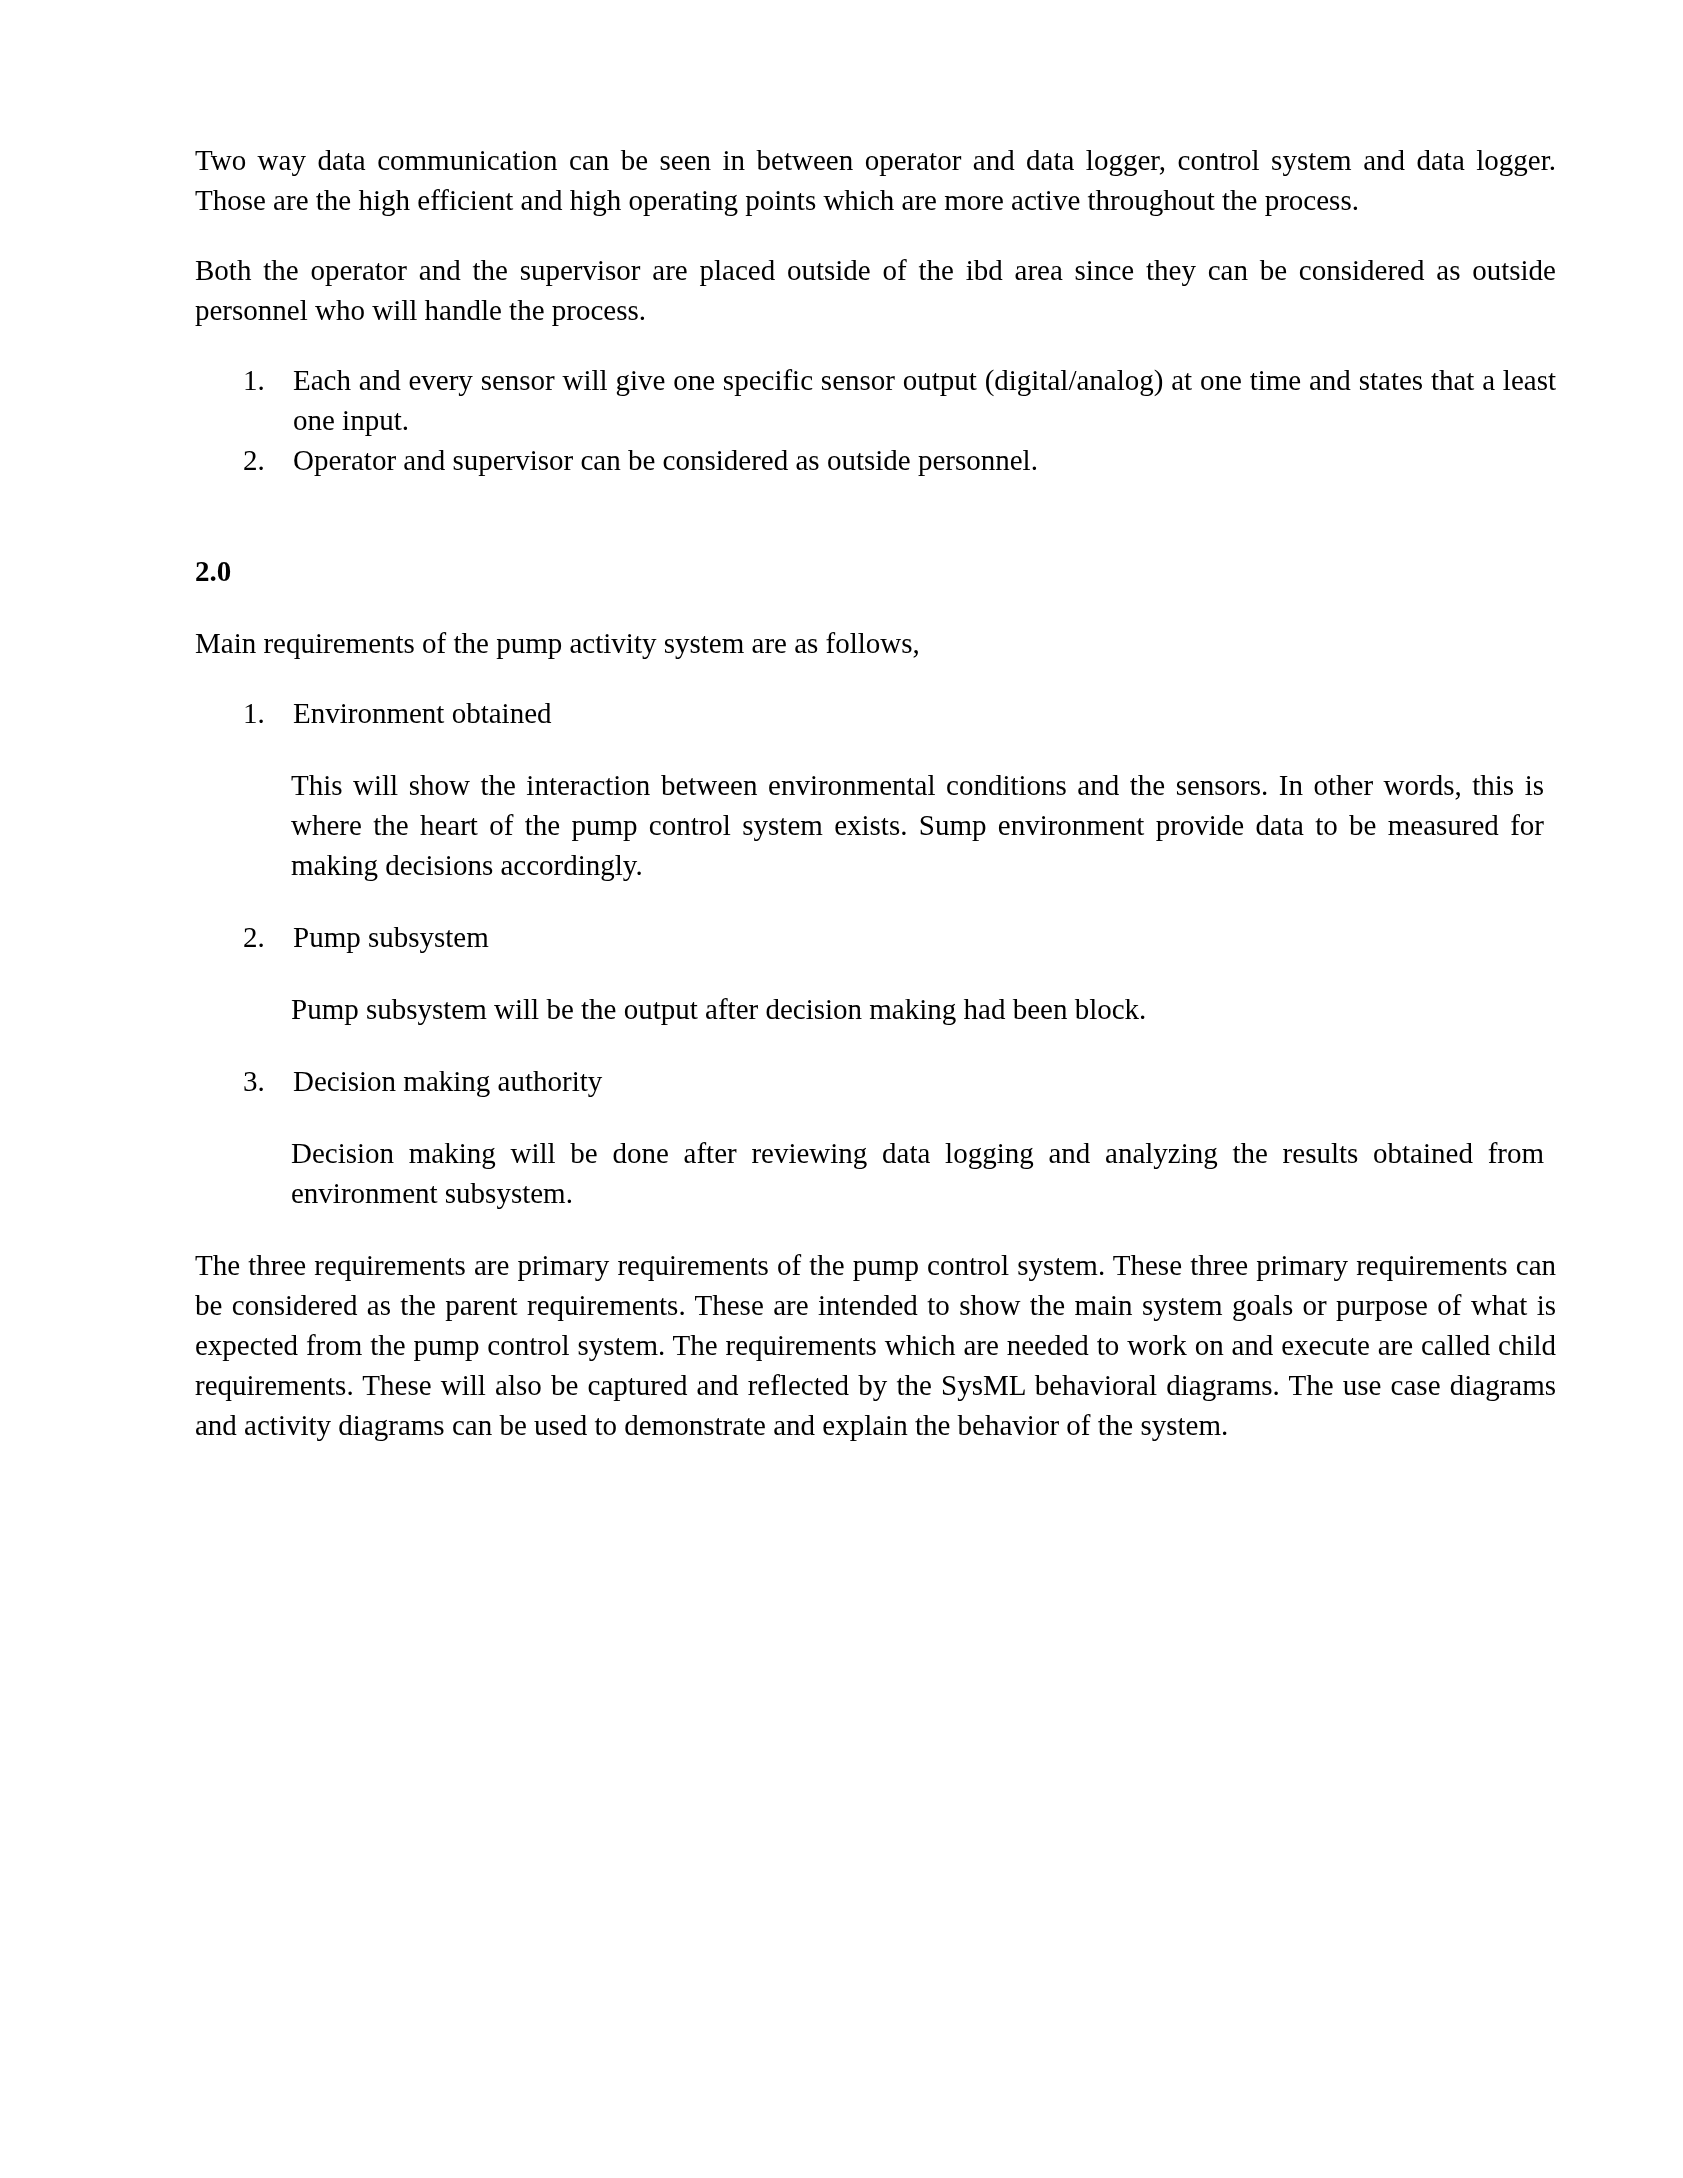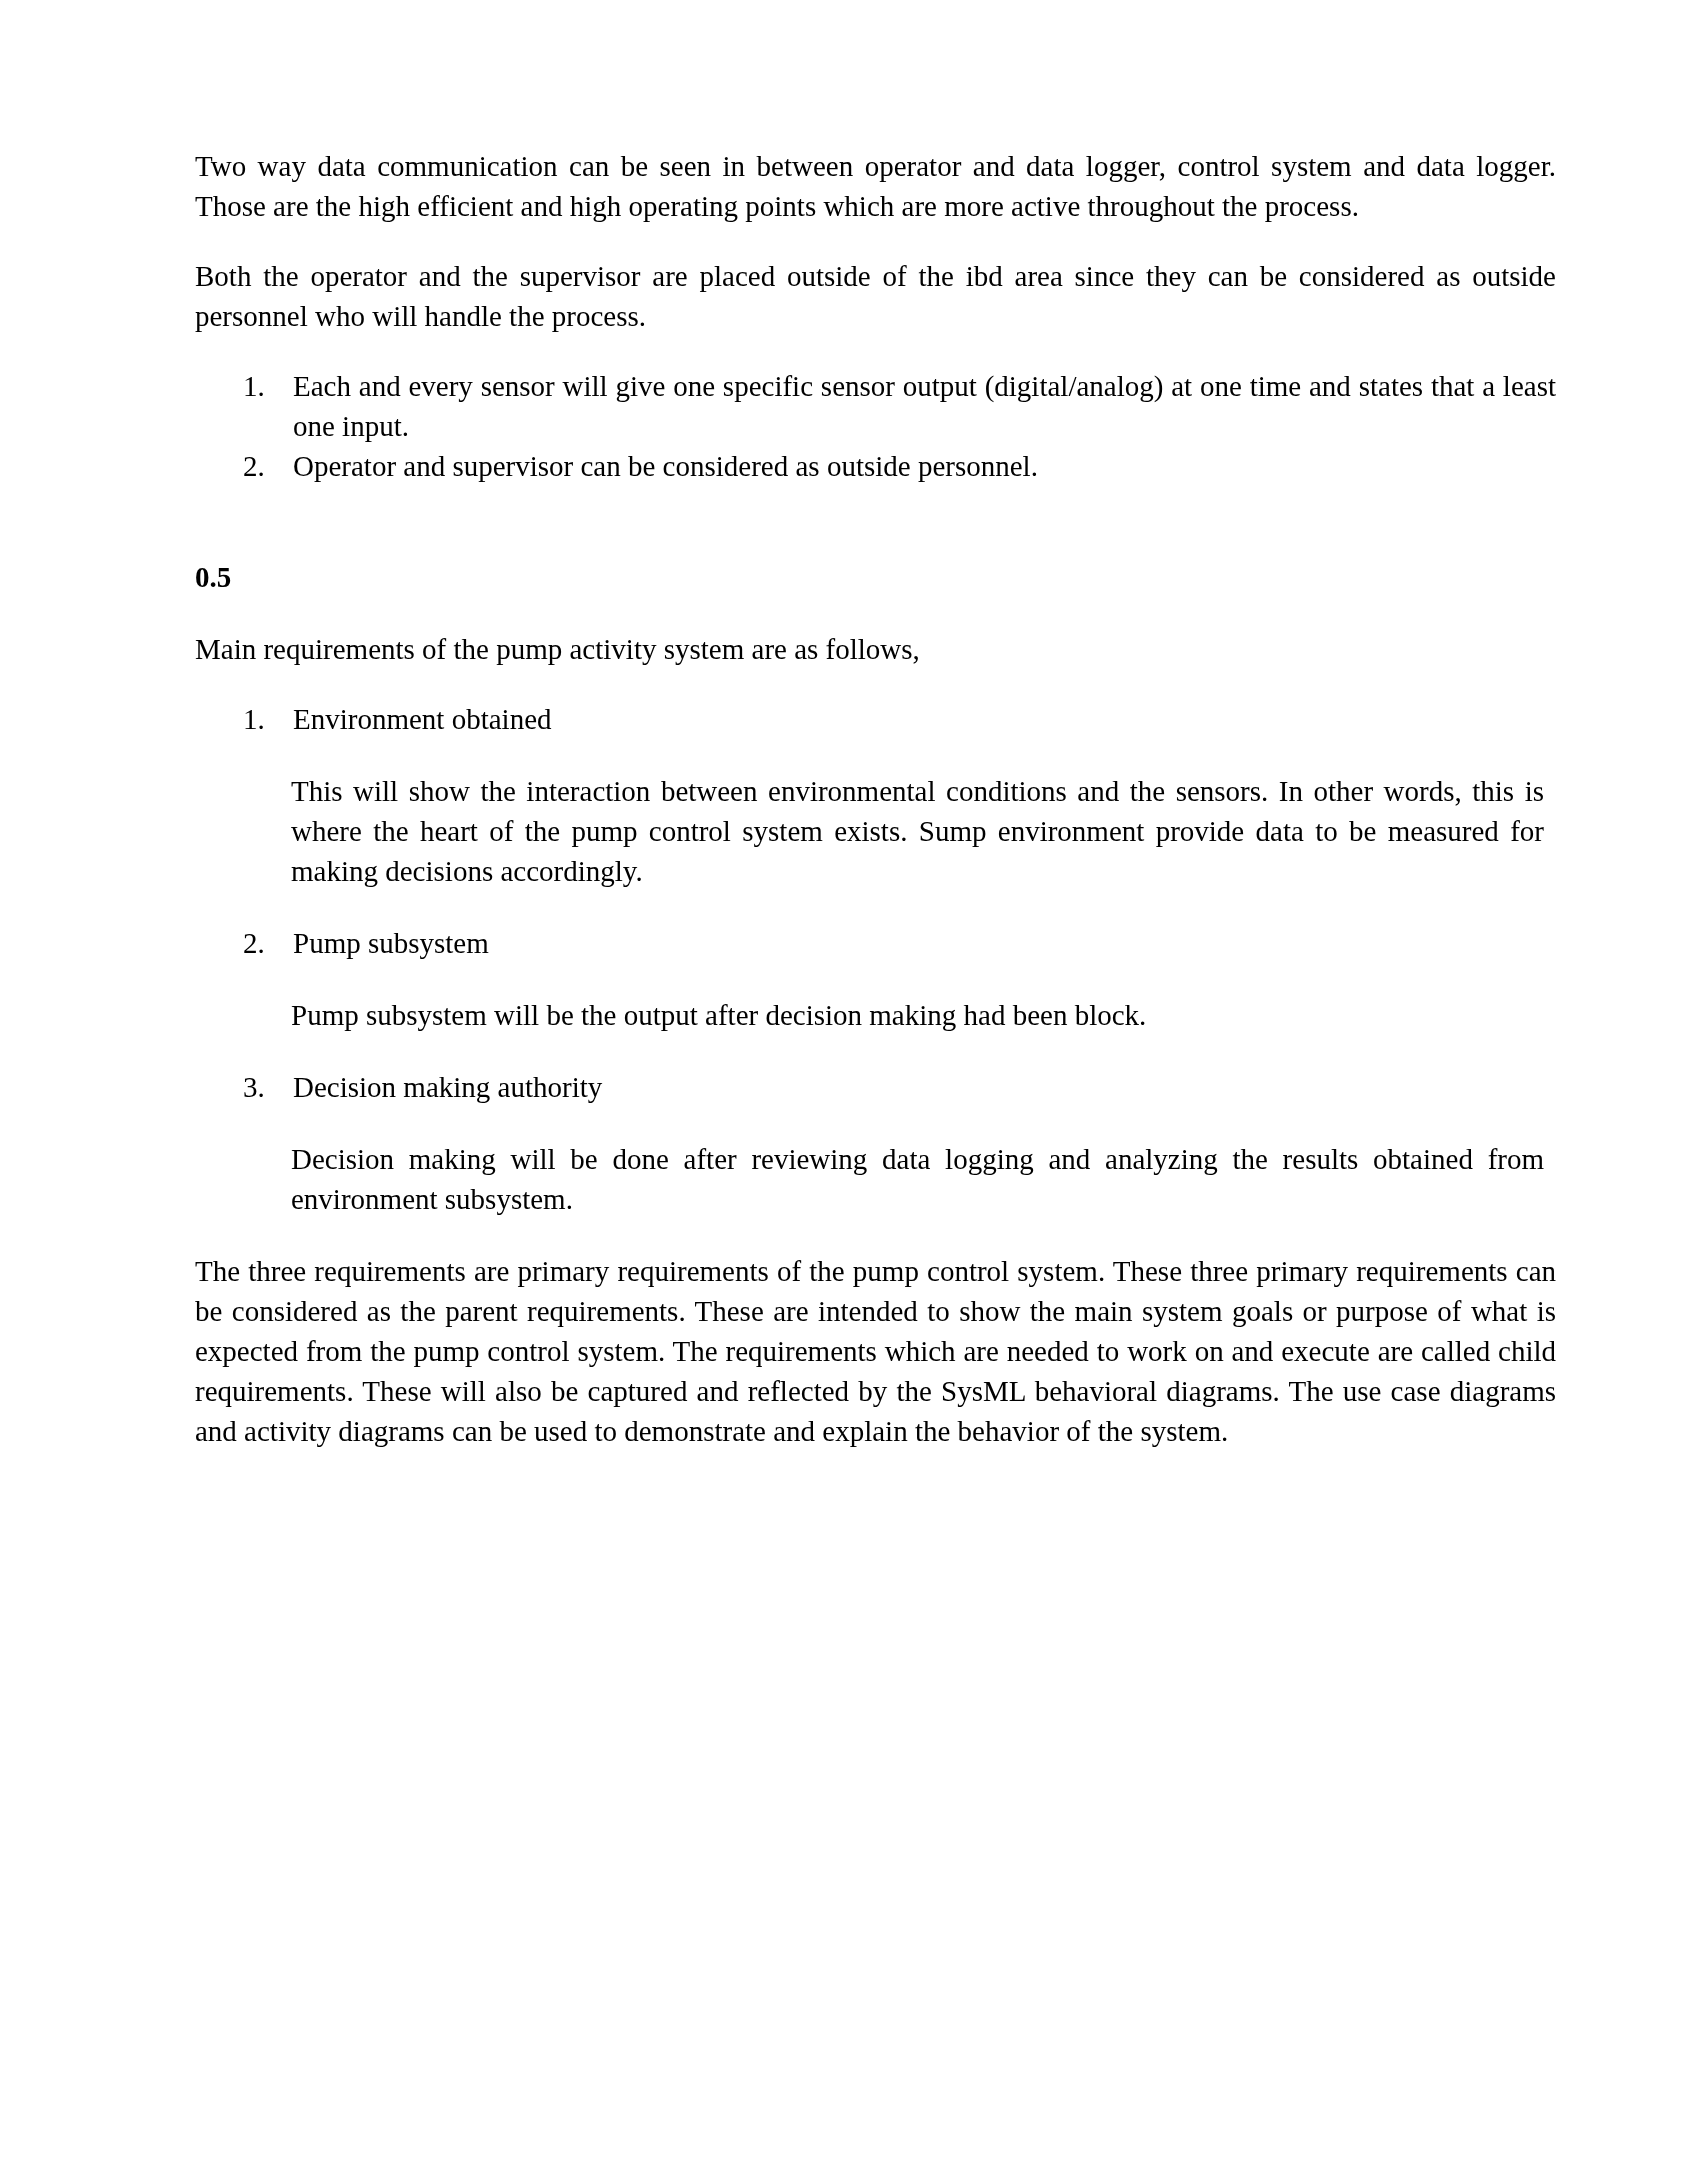--- a/index.html
+++ b/index.html
@@ -15,21 +15,21 @@
     background: #ffffff;
     color: #000000;
     padding: 137px 127px 99px 195px;
     font-family: "Liberation Serif", "DejaVu Serif", serif;
     font-size: 29px;
     line-height: 40px;
     overflow: hidden;
   }
   .para {
     text-align: justify;
-    margin: 9px 0 30px 0;
+    margin: 3px 0 30px 0;
   }
   .para.no-justify {
     text-align: left;
   }
   .section-heading {
     font-weight: bold;
     margin: 71px 0 32px 0;
   }
   .num-list {
     margin: 0 0 30px 0;
@@ -71,21 +71,21 @@
     <div class="list-item">
       <span class="list-num">1.</span>
       <span class="list-text">Each and every sensor will give one specific sensor output (digital/analog) at one time and states that a least one input.</span>
     </div>
     <div class="list-item">
       <span class="list-num">2.</span>
       <span class="list-text">Operator and supervisor can be considered as outside personnel.</span>
     </div>
   </div>
 
-  <p class="section-heading">0.5</p>
+  <p class="section-heading">2.0</p>
 
   <p class="para no-justify">Main requirements of the pump activity system are as follows,</p>
 
   <div class="num-list">
 
     <div class="req-item">
       <span class="list-num">1.</span>
       <span class="list-text no-justify">Environment obtained</span>
     </div>
     <p class="req-desc">This will show the interaction between environmental conditions and the sensors. In other words, this is where the heart of the pump control system exists. Sump environment provide data to be measured for making decisions accordingly.</p>

